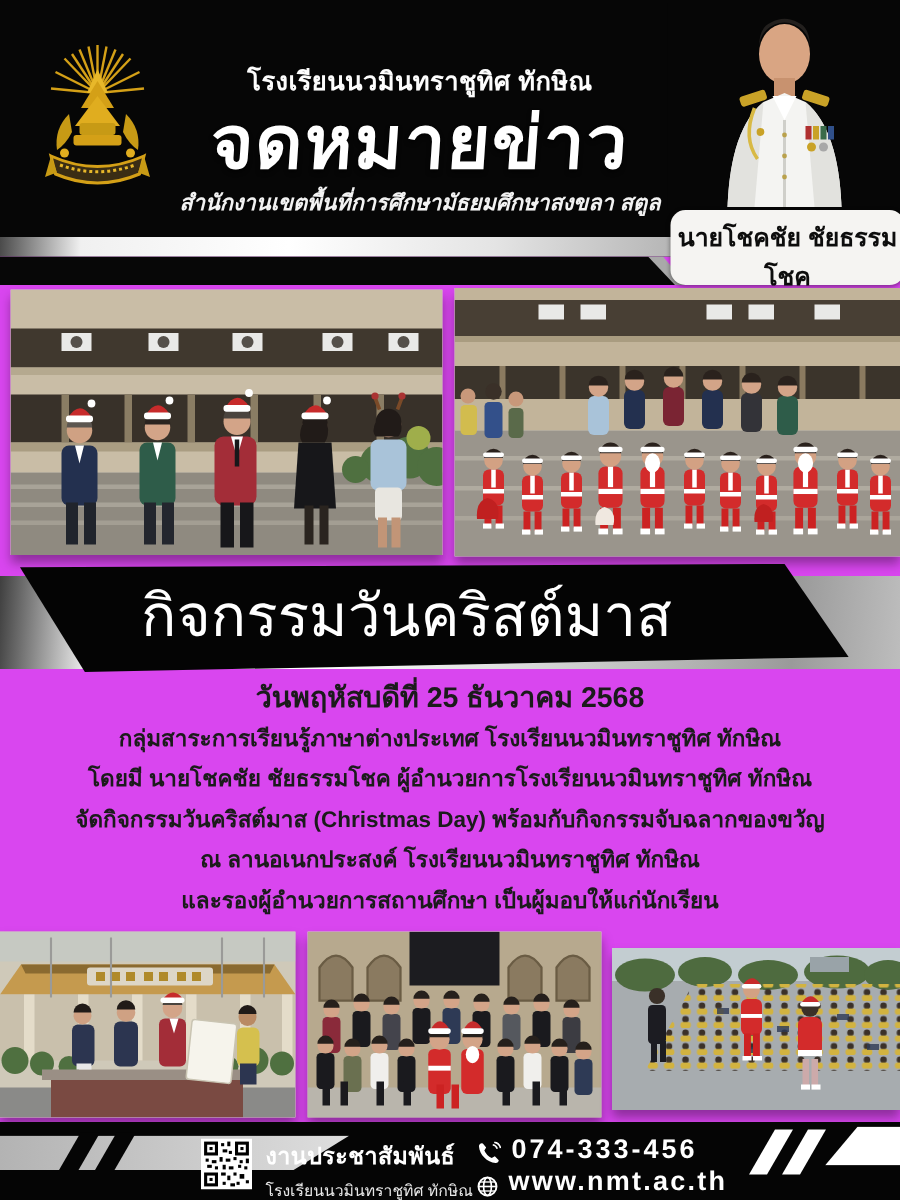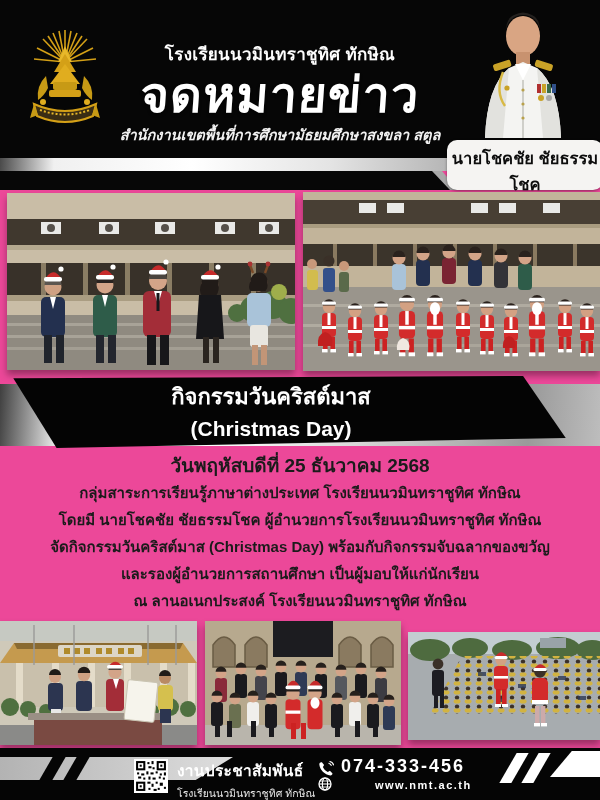--- a/index.html
+++ b/index.html
@@ -1,56 +1,56 @@
 <!DOCTYPE html>
 <html><head>
 <meta charset="utf-8">
 <style>
   html,body{margin:0;padding:0;}
   body{font-family:"Liberation Sans","DejaVu Sans",sans-serif;background:#777;}
-  .page{position:relative;width:600px;height:800px;background:#ec4899;overflow:hidden;margin:0 auto;}
+  .page{position:relative;width:600px;height:800px;background:#d946ef;overflow:hidden;margin:0 auto;}
   .abs{position:absolute;}
   
   .header-bg{left:0;top:0;width:600px;height:171px;background:#060606;}
   .school-name{left:105px;top:40px;width:350px;text-align:center;color:#fdfdfd;font-size:17px;font-weight:600;letter-spacing:.3px;}
   .news-title{left:100px;top:56px;width:360px;text-align:center;color:#ffffff;font-size:49px;font-weight:bold;transform:skewX(-4deg);letter-spacing:1px;text-shadow:0 2px 3px rgba(0,0,0,.6);}
   .office-name{left:95px;top:123px;width:370px;text-align:center;color:#f2f2f2;font-size:14.5px;font-weight:600;font-style:italic;}
   .silver-band{left:0;top:158px;width:600px;height:13px;background:linear-gradient(92deg,#4a4a4a 0%,#f0f0f0 9%,#ffffff 32%,#e4e4e4 55%,#9b9b9b 86%,#c4c4c4 100%);}
   .sub-band-gray{left:0;top:171px;width:458px;height:19px;background:#a9a9a9;clip-path:polygon(0 0,96.5% 0,100% 100%,0 100%);}
   .sub-band-black{left:0;top:171px;width:450px;height:19px;background:#070707;clip-path:polygon(0 0,96% 0,100% 100%,0 100%);}
   .director-label{left:447px;top:140px;width:156px;height:50px;background:#f5f4f2;border-radius:10px;text-align:center;box-shadow:0 1px 3px rgba(0,0,0,.4);}
   .director-name{margin-top:5px;font-size:16.5px;font-weight:bold;color:#0d0d0d;}
   .director-title{font-size:13px;color:#1f1f1f;margin-top:1px;}
   
   .ph{position:absolute;overflow:hidden;background:#d8d2c6;box-shadow:0 5px 7px rgba(0,0,0,.35);}
   .ph svg{display:block;}
   
   .banner-silver{left:0;top:384px;width:600px;height:62px;background:linear-gradient(94deg,#3f3f3f 0%,#ececec 10%,#ffffff 34%,#e2e2e2 55%,#9a9a9a 88%,#bdbdbd 100%);}
   .banner-black{left:6px;top:376px;width:562px;height:72px;background:#040404;clip-path:polygon(1.3% 3%,92% 0%,99.6% 86%,9% 100%);}
   .banner-text{left:0;top:3px;width:530px;text-align:center;color:#ffffff;}
-  .banner-th{font-size:22px;font-weight:bold;}
+  .banner-th{font-size:39px;font-weight:normal;}
   .banner-en{font-size:21px;font-weight:bold;margin-top:3px;}
   
   .body-text{left:0;top:452px;width:600px;text-align:center;color:#1b1b1b;}
   .body-text .line{font-size:15px;font-weight:600;line-height:27px;}
   .body-text .line.first{font-size:19px;font-weight:bold;}
   
   .footer-bg{left:0;top:748px;width:600px;height:52px;background:#050505;}
   .f-grayband{left:0;top:9px;width:233px;height:23px;background:linear-gradient(90deg,#b3b3b3,#dedede);clip-path:polygon(0 0,100% 0,84% 100%,0 100%);}
   .f-slash{top:7px;width:13px;height:27px;background:#050505;transform:skewX(-30deg);}
   .f-wslash{top:5px;width:12px;height:30px;background:#ffffff;transform:skewX(-30deg);}
   .f-wedge{right:-2px;top:3px;width:52px;height:26px;background:#ffffff;clip-path:polygon(42% 0,100% 0,100% 100%,0 100%);}
   .f-dept{left:177px;top:10px;color:#ffffff;}
   .f-dept-main{font-size:15.5px;font-weight:bold;letter-spacing:.3px;}
   .f-dept-sub{font-size:10.5px;color:#e8e8e8;margin-top:2px;}
   .f-row{color:#ffffff;display:flex;align-items:flex-end;gap:7px;}
   .f-phone{left:318px;top:8px;}
   .f-web{left:318px;top:29px;}
   .f-phone-text{font-size:18px;letter-spacing:2px;font-weight:600;}
-  .f-web-text{font-size:11px;letter-spacing:1.5px;font-weight:600;margin-left:36px;}
+  .f-web-text{font-size:18px;letter-spacing:1.5px;font-weight:600;}
 </style>
 </head>
 <body>
 
 <div class="page">
 
   <div class="abs header-bg"></div>
 
   <svg class="abs" style="left:26px;top:28px;" width="78" height="108" viewBox="0 0 78 108">
     <g stroke="#d4a017" stroke-width="1.6">
@@ -316,22 +316,22 @@
       <div class="banner-th">กิจกรรมวันคริสต์มาส</div>
       <div class="banner-en">(Christmas Day)</div>
     </div>
   </div>
 
   <div class="abs body-text">
     <div class="line first">วันพฤหัสบดีที่ 25 ธันวาคม 2568</div>
     <div class="line">กลุ่มสาระการเรียนรู้ภาษาต่างประเทศ โรงเรียนนวมินทราชูทิศ ทักษิณ</div>
     <div class="line">โดยมี นายโชคชัย ชัยธรรมโชค ผู้อำนวยการโรงเรียนนวมินทราชูทิศ ทักษิณ</div>
     <div class="line">จัดกิจกรรมวันคริสต์มาส (Christmas Day) พร้อมกับกิจกรรมจับฉลากของขวัญ</div>
+    <div class="line">ณ ลานอเนกประสงค์ โรงเรียนนวมินทราชูทิศ ทักษิณ</div>
     <div class="line">และรองผู้อำนวยการสถานศึกษา เป็นผู้มอบให้แก่นักเรียน</div>
-    <div class="line">ณ ลานอเนกประสงค์ โรงเรียนนวมินทราชูทิศ ทักษิณ</div>
   </div>
 
   <div class="ph" style="left:0;top:621px;width:197px;height:124px;">
     <svg width="197" height="124" viewBox="0 0 197 124" aria-label="มอบของรางวัลและเกียรติบัตรหน้าอาคารเรียน">
       <rect width="197" height="124" fill="#cfc9b9"></rect>
       <rect width="197" height="20" fill="#c6c9c2"></rect>
       <polygon points="14,22 183,22 197,42 0,42" fill="#c59a4e"></polygon>
       <polygon points="14,22 183,22 180,28 17,28" fill="#8a6a30"></polygon>
       <rect x="58" y="24" width="84" height="12" rx="2" fill="#ddd6c6"></rect>
       <g fill="#b08a2a">

